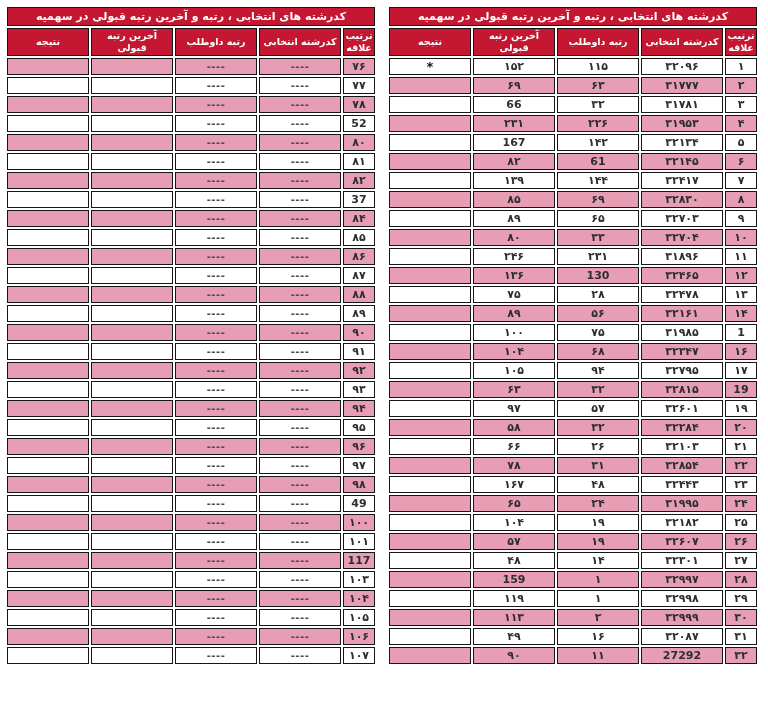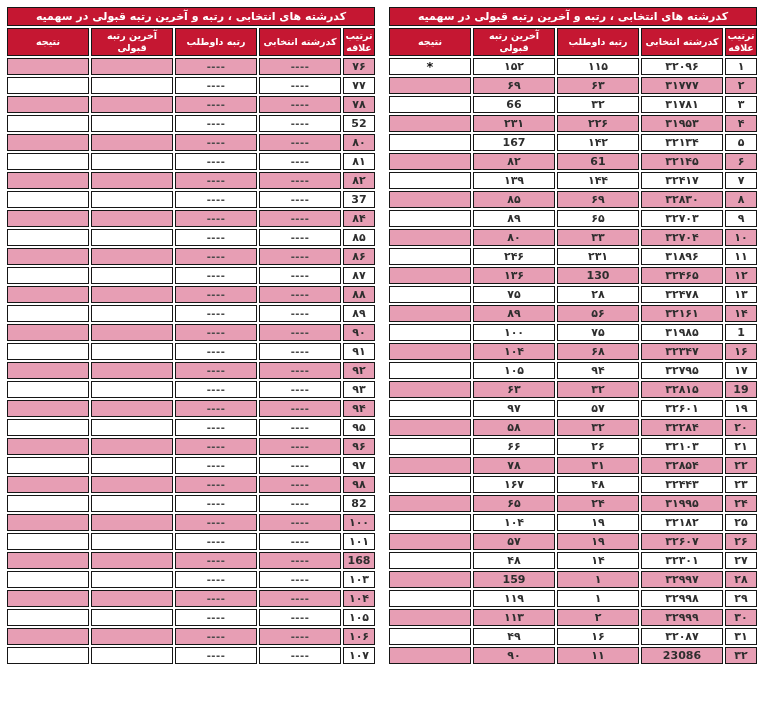--- a/index.html
+++ b/index.html
@@ -255,42 +255,42 @@
             <td></td>
           </tr>
           <tr class="pink">
             <td>۹۸</td>
             <td class="dash">----</td>
             <td class="dash">----</td>
             <td></td>
             <td></td>
           </tr>
           <tr class="white">
-            <td>82</td>
+            <td>49</td>
             <td class="dash">----</td>
             <td class="dash">----</td>
             <td></td>
             <td></td>
           </tr>
           <tr class="pink">
             <td>۱۰۰</td>
             <td class="dash">----</td>
             <td class="dash">----</td>
             <td></td>
             <td></td>
           </tr>
           <tr class="white">
             <td>۱۰۱</td>
             <td class="dash">----</td>
             <td class="dash">----</td>
             <td></td>
             <td></td>
           </tr>
           <tr class="pink">
-            <td>168</td>
+            <td>117</td>
             <td class="dash">----</td>
             <td class="dash">----</td>
             <td></td>
             <td></td>
           </tr>
           <tr class="white">
             <td>۱۰۳</td>
             <td class="dash">----</td>
             <td class="dash">----</td>
             <td></td>
@@ -559,21 +559,21 @@
           </tr>
           <tr class="white">
             <td>۳۱</td>
             <td>۳۲۰۸۷</td>
             <td>۱۶</td>
             <td>۴۹</td>
             <td></td>
           </tr>
           <tr class="pink">
             <td>۳۲</td>
-            <td>23086</td>
+            <td>27292</td>
             <td>۱۱</td>
             <td>۹۰</td>
             <td></td>
           </tr>
         </tbody>
     </table>
   </div>
 </div>
 
 </body></html>

